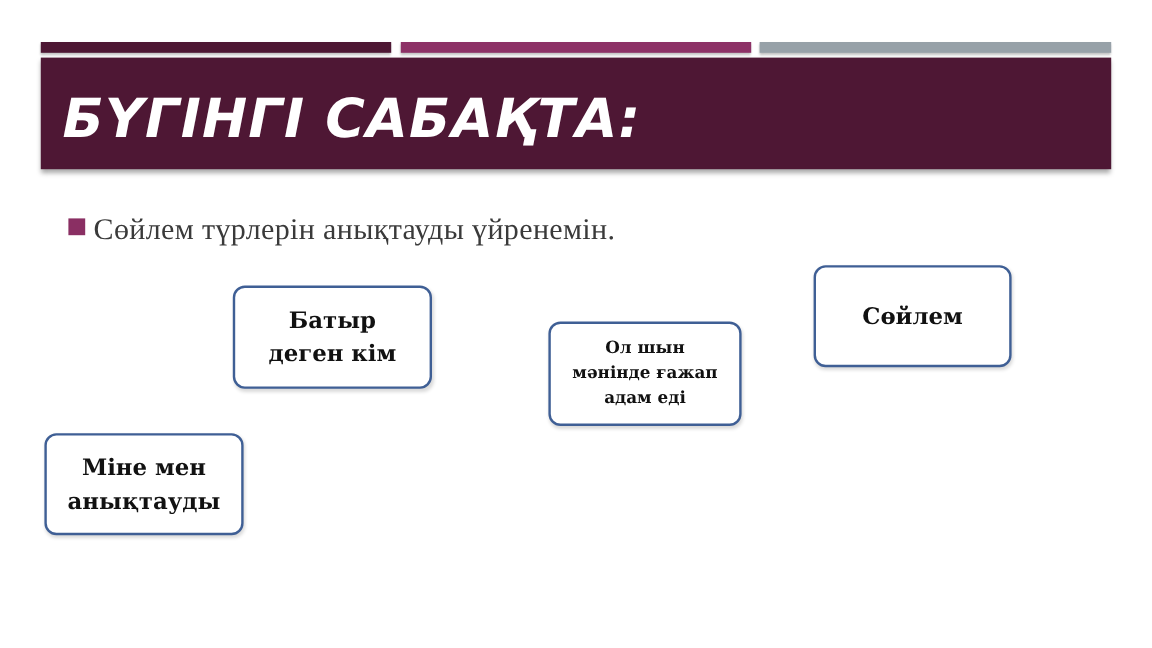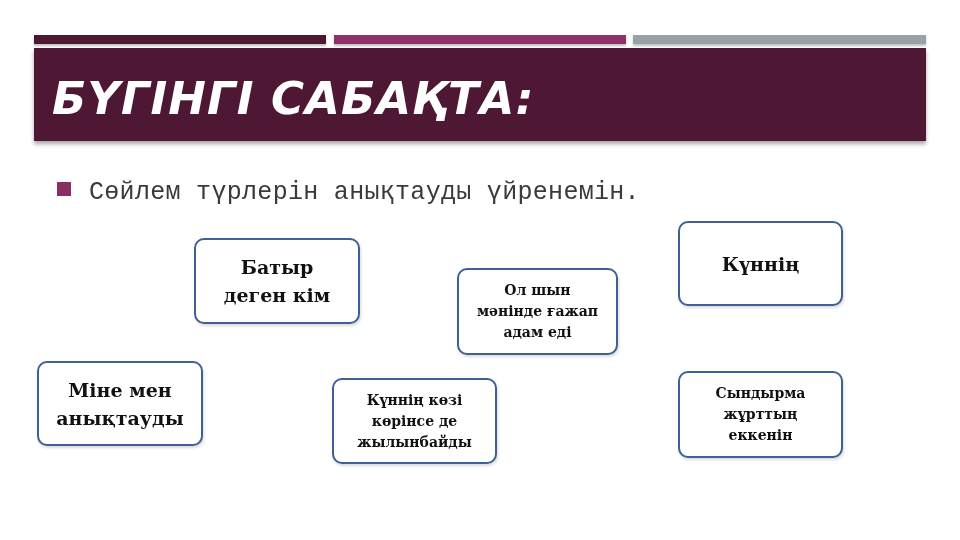--- a/index.html
+++ b/index.html
@@ -57,26 +57,25 @@
       align-items: center;
       height: 40px;
     }
     .bullet-square {
       width: 14px;
       height: 14px;
       margin-right: 7px;
       margin-top: -6px;
     }
     .bullet-text {
-      font-family: Liberation Mono, monospace;
+      font-family: Liberation Serif, serif;
       font-size: 25px;
       color: #3a3a3a;
       white-space: nowrap;
       letter-spacing: 0.3px;
-      margin-left: 11px;
     }
 
     .card {
       position: absolute;
       box-sizing: border-box;
       border: 2.5px solid #3f5f95;
       border-radius: 10px;
       background: #ffffff;
       display: flex;
       align-items: center;
@@ -126,40 +125,26 @@
   <div class="card card-2 small">
     <div>
       <span>Ол шын</span>
       <span>мәнінде ғажап</span>
       <span>адам еді</span>
     </div>
   </div>
 
   <div class="card card-3 large">
     <div>
-      <span>Күннің</span>
+      <span>Сөйлем</span>
     </div>
   </div>
 
   <div class="card card-4 large">
     <div>
       <span>Міне мен</span>
       <span>анықтауды</span>
     </div>
   </div>
 
-  <div class="card card-5 small">
-    <div>
-      <span>Күннің көзі</span>
-      <span>көрінсе де</span>
-      <span>жылынбайды</span>
-    </div>
-  </div>
 
-  <div class="card card-6 small">
-    <div>
-      <span>Сындырма</span>
-      <span>жұрттың</span>
-      <span>еккенін</span>
-    </div>
-  </div>
 
 </div>
 
 </body></html>

